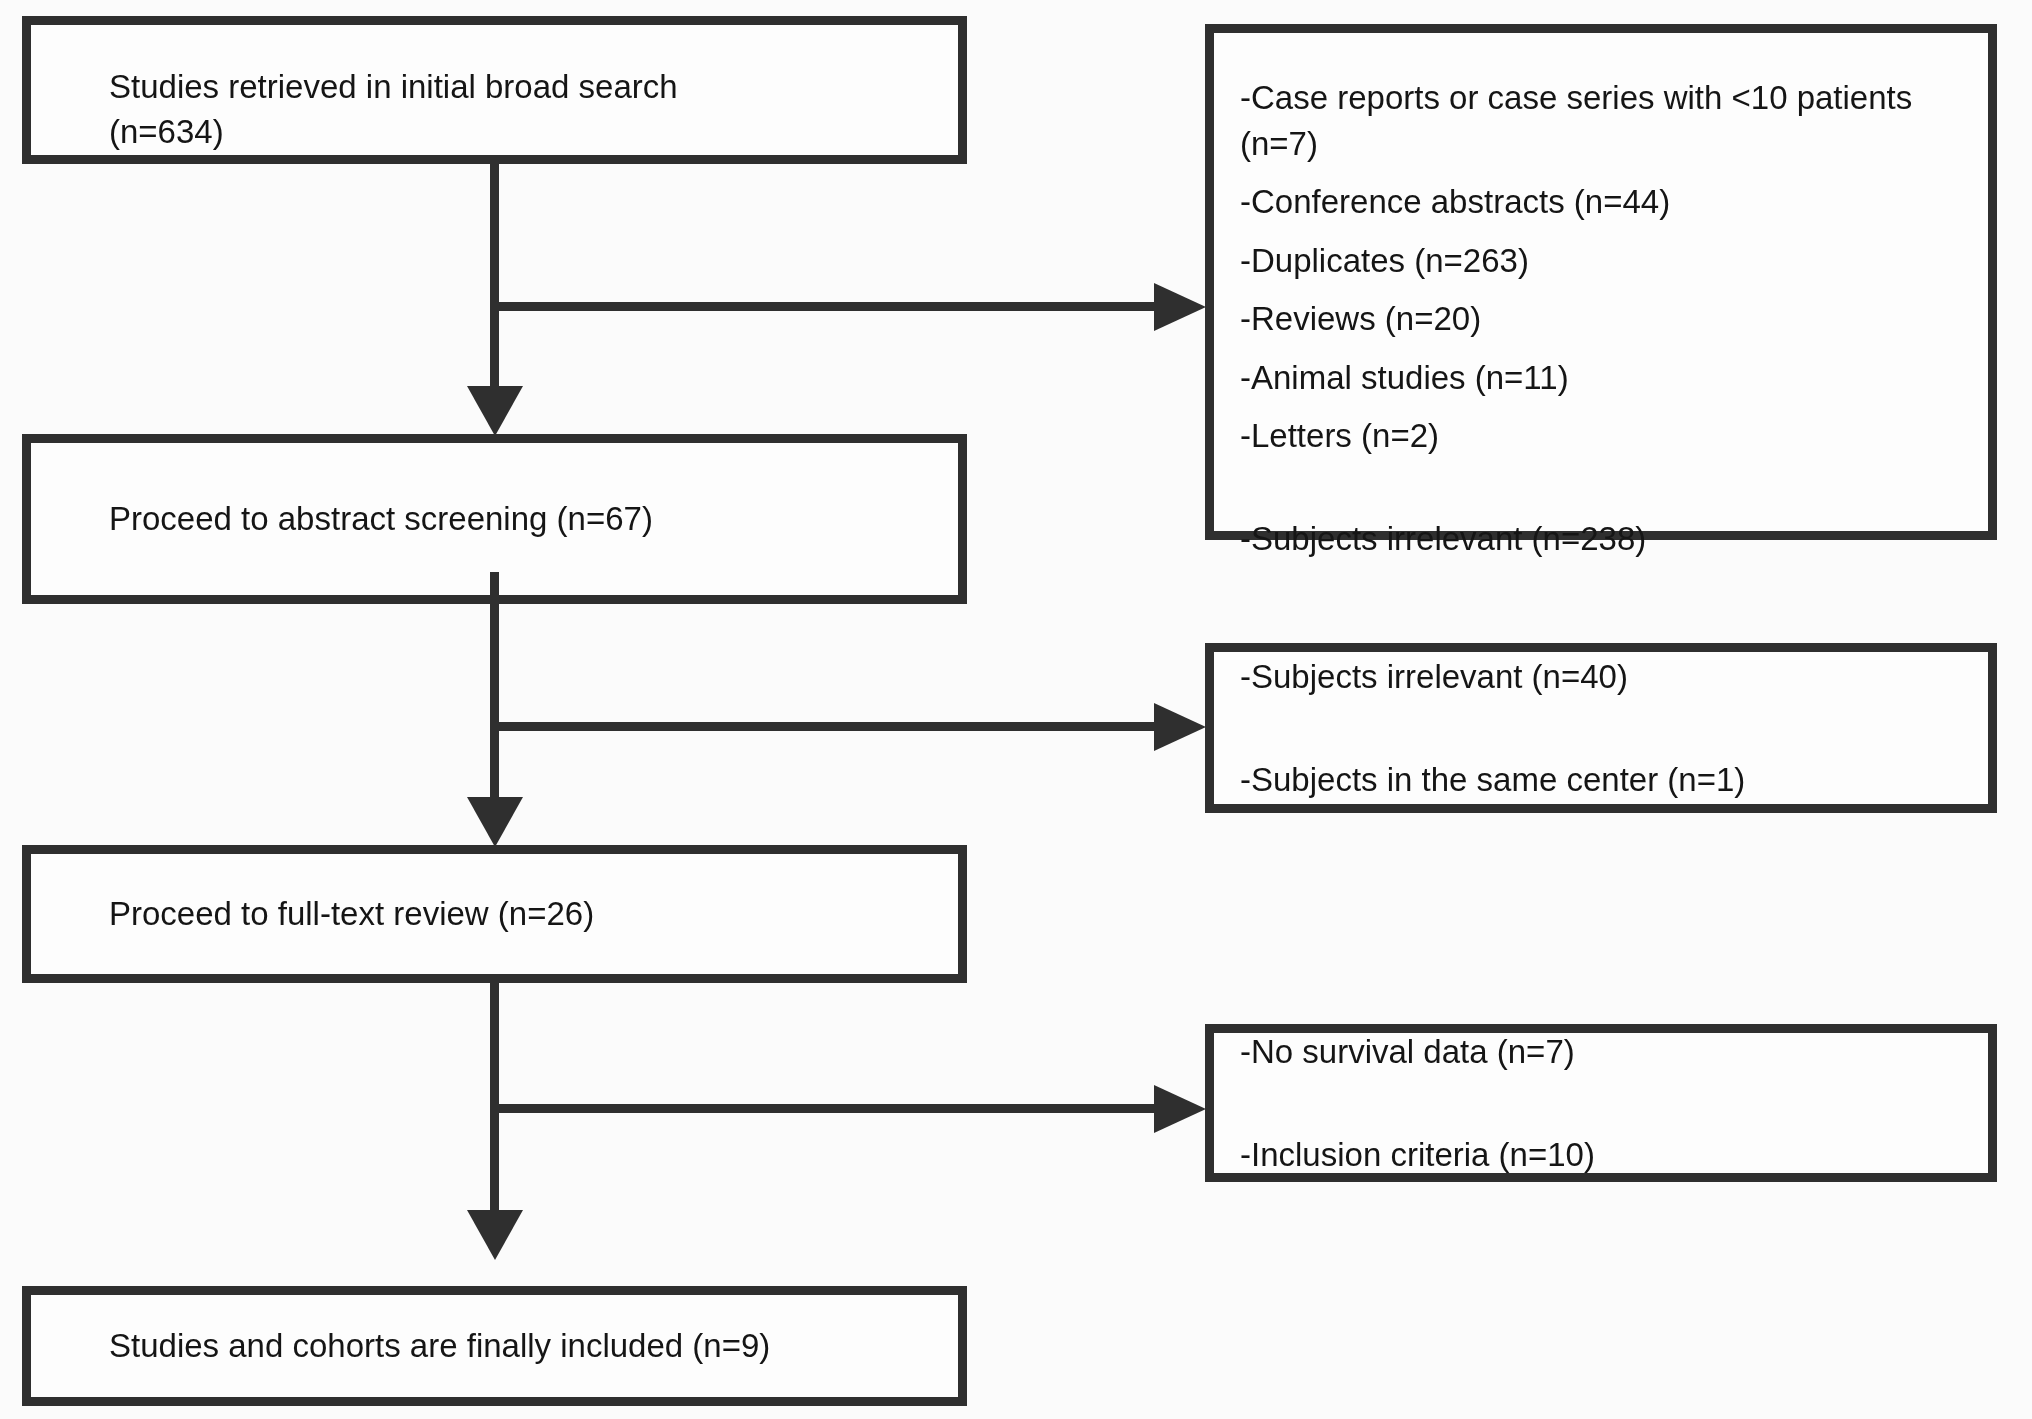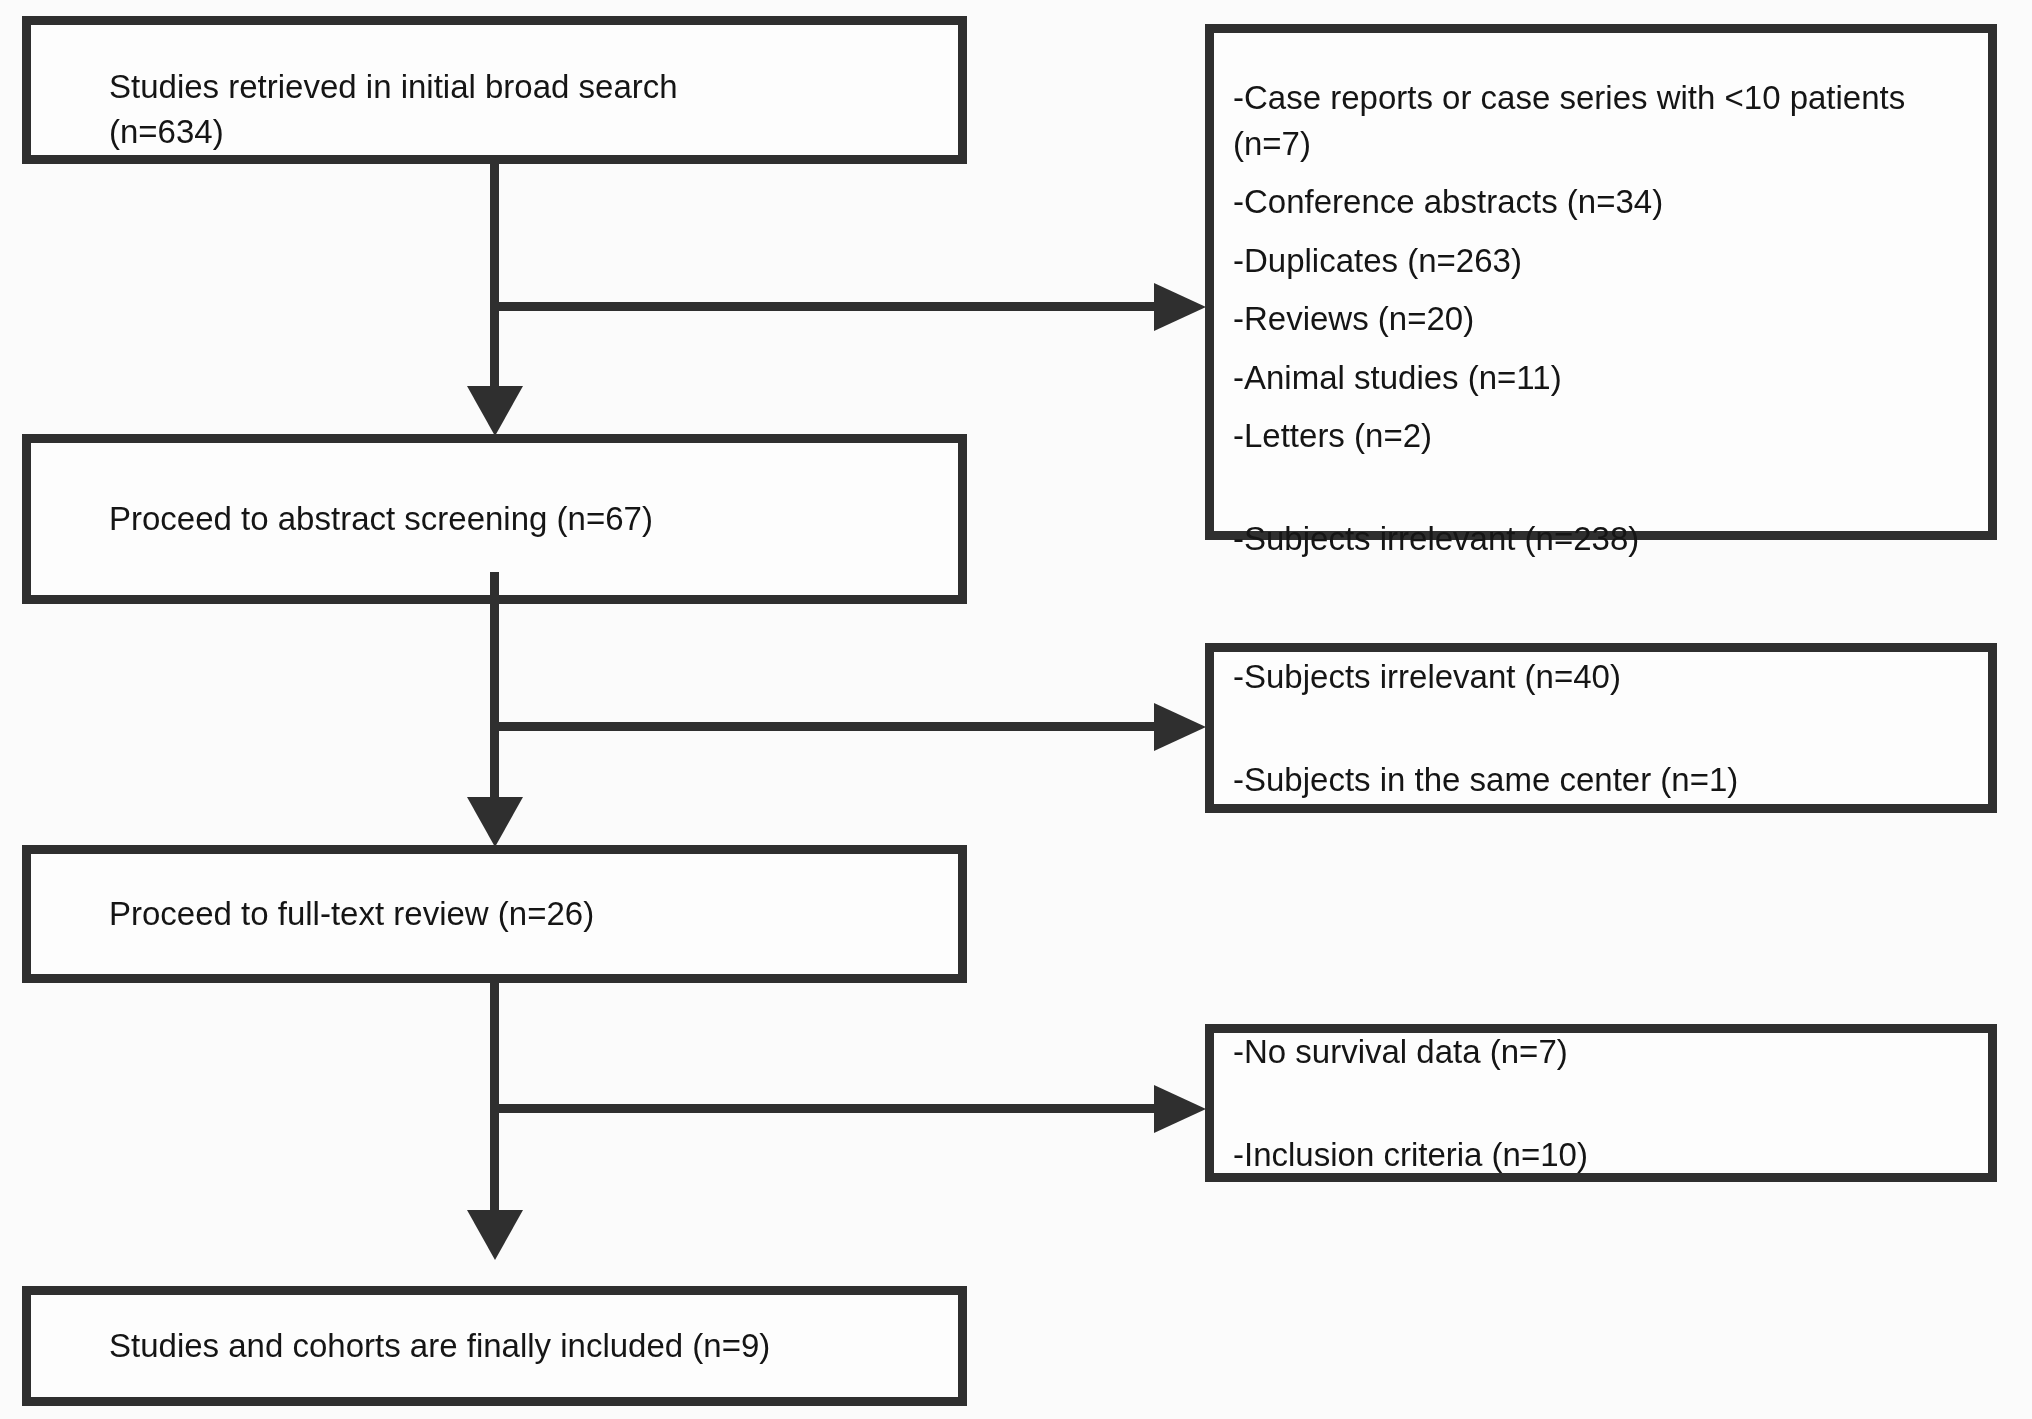--- a/index.html
+++ b/index.html
@@ -29,21 +29,21 @@
     left: 22px;
     width: 945px;
     padding-left: 78px;
     padding-right: 30px;
     font-size: 33px;
     line-height: 1.38;
   }
   .excl-box {
     left: 1205px;
     width: 792px;
-    padding-left: 19px;
+    padding-left: 26px;
     padding-right: 26px;
     font-size: 33px;
     line-height: 1.38;
   }
   .excl-box p {
     margin: 0 0 13px 0;
   }
   .excl-box p:last-child {
     margin-bottom: 0;
     margin-top: 44px;
@@ -118,21 +118,21 @@
   <div class="box main-box" id="main-box-3">
     <div>Proceed to full-text review (n=26)</div>
   </div>
 
   <div class="box main-box" id="main-box-4">
     <div>Studies and cohorts are finally included (n=9)</div>
   </div>
 
   <div class="box excl-box" id="excl-box-1">
     <p>-Case reports or case series with &lt;10 patients (n=7)</p>
-    <p>-Conference abstracts (n=34)</p>
+    <p>-Conference abstracts (n=44)</p>
     <p>-Duplicates (n=263)</p>
     <p>-Reviews (n=20)</p>
     <p>-Animal studies (n=11)</p>
     <p>-Letters (n=2)</p>
     <p>-Subjects irrelevant (n=238)</p>
   </div>
 
   <div class="box excl-box" id="excl-box-2">
     <p>-Subjects irrelevant (n=40)</p>
     <p>-Subjects in the same center (n=1)</p>

